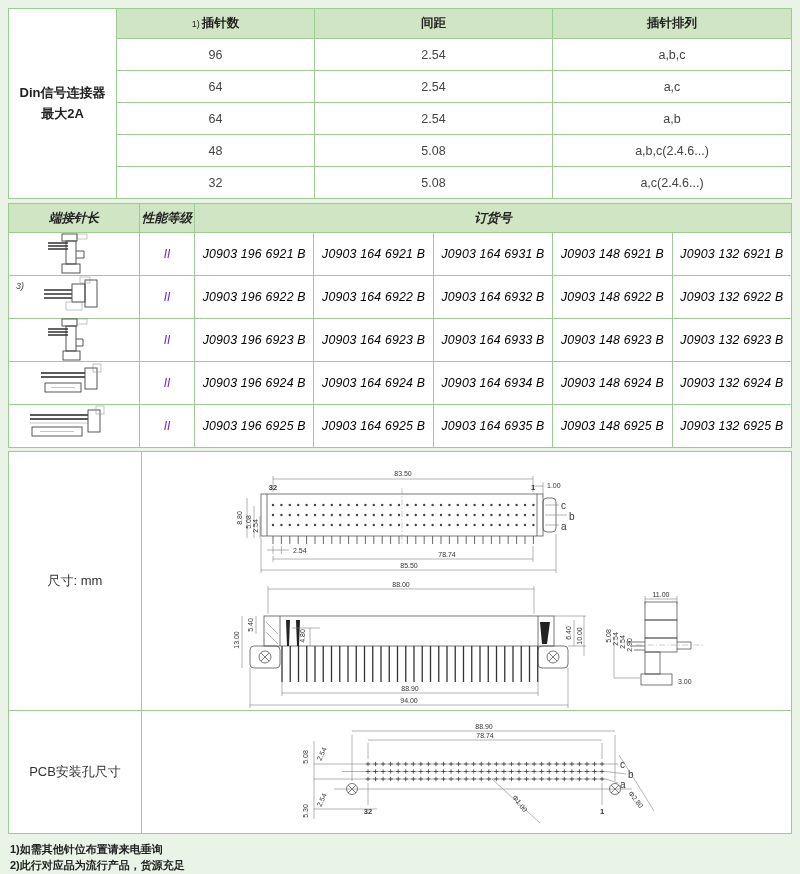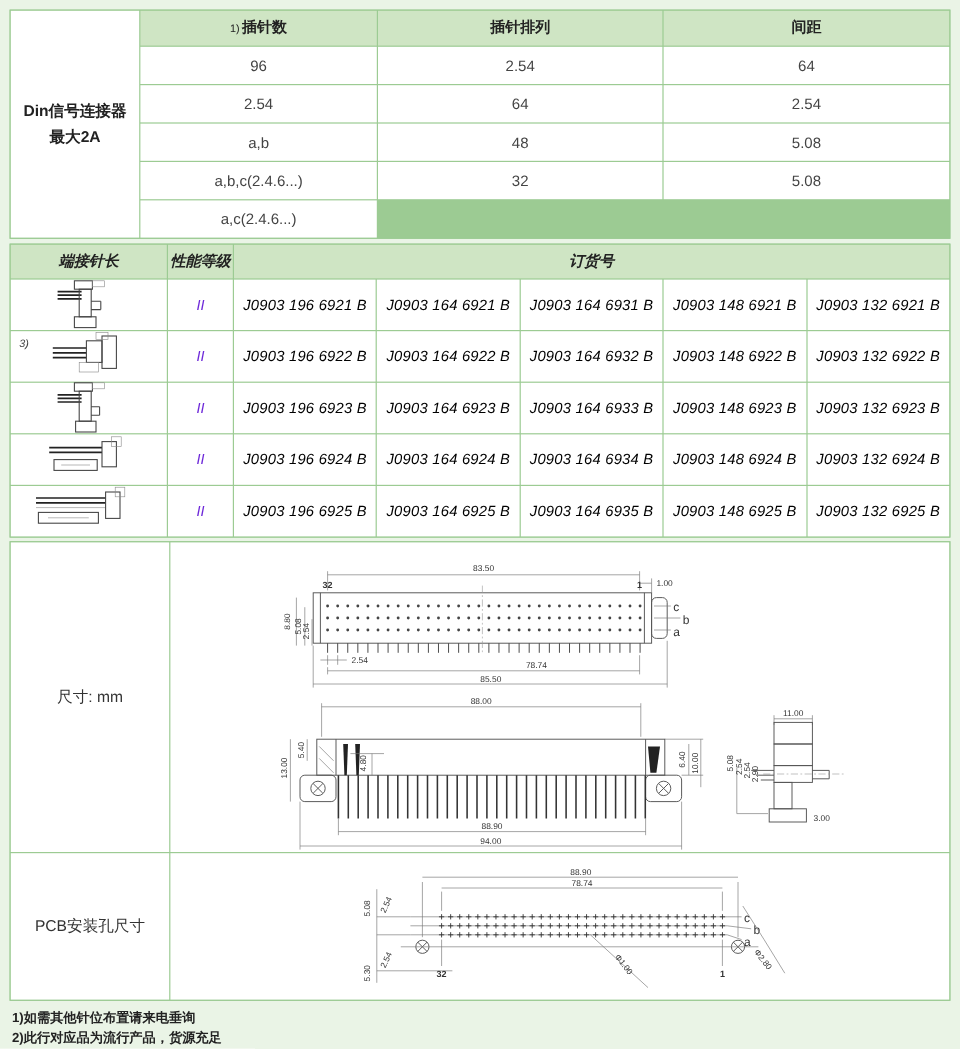--- a/index.html
+++ b/index.html
@@ -58,28 +58,30 @@
 
   <div class="grid t1">
     <div class="cell product">
       <div>Din信号连接器</div>
       <div>最大2A</div>
     </div>
     <div class="cell hcell">
       <span class="sup">1)</span>
       <span>插针数</span>
     </div>
+    <div class="cell hcell">间距</div>
     <div class="cell hcell">插针排列</div>
-    <div class="cell hcell">间距</div>
 
     <div class="cell">96</div>
     <div class="cell">2.54</div>
+    <div class="cell">a,b,c</div>
 
     <div class="cell">64</div>
     <div class="cell">2.54</div>
+    <div class="cell">a,c</div>
 
     <div class="cell">64</div>
     <div class="cell">2.54</div>
     <div class="cell">a,b</div>
 
     <div class="cell">48</div>
     <div class="cell">5.08</div>
     <div class="cell">a,b,c(2.4.6...)</div>
 
     <div class="cell">32</div>

